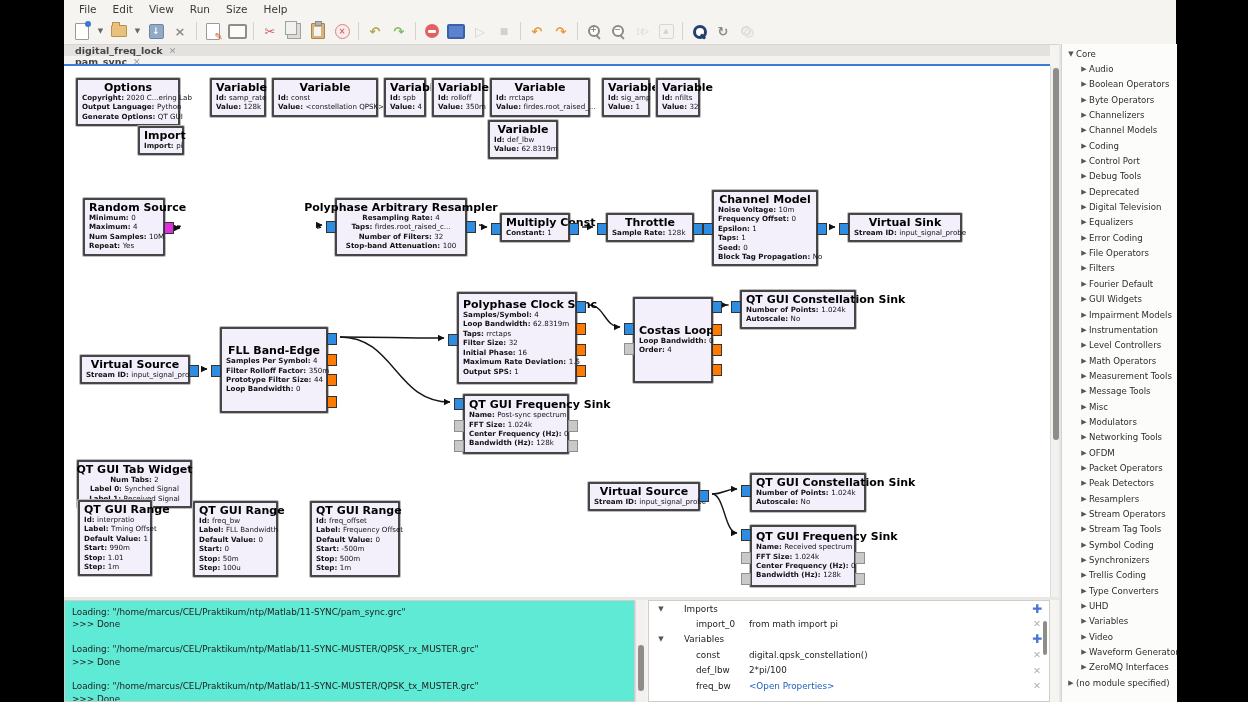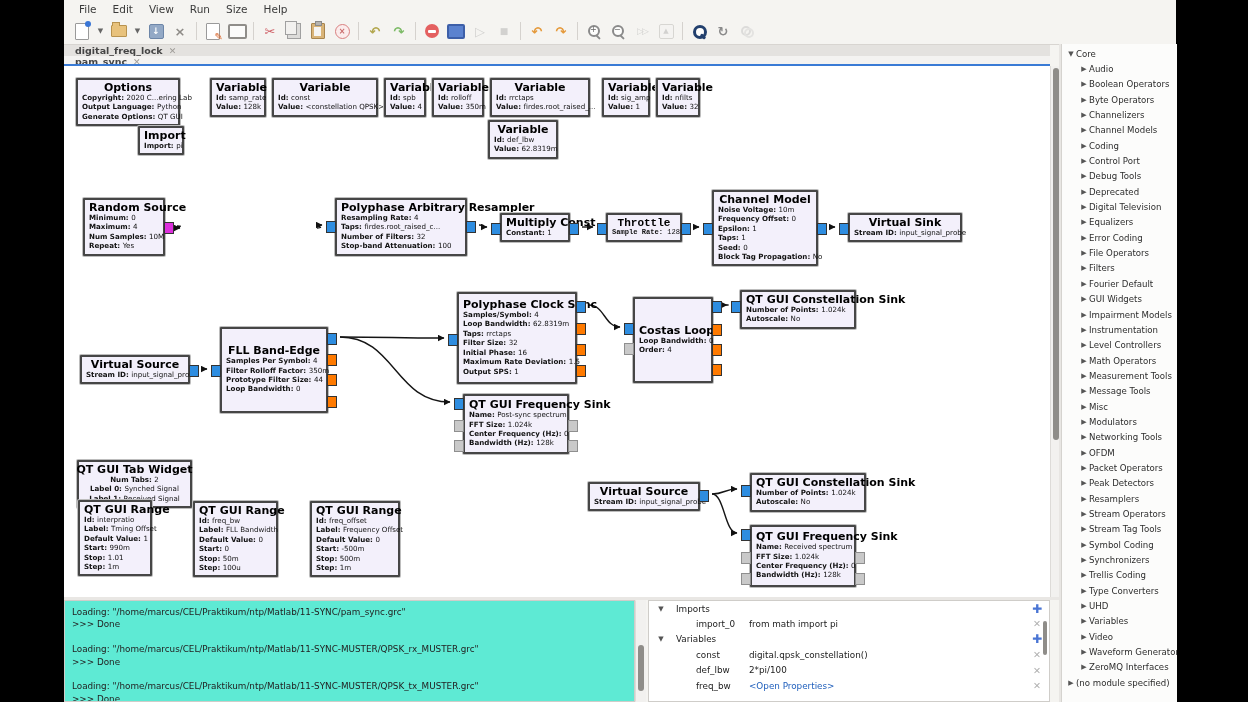--- a/index.html
+++ b/index.html
@@ -73,21 +73,21 @@
   #hsplit{position:absolute;left:0;top:597px;width:995px;height:3px;background:#e9e7e4;}
   #bottom{position:absolute;left:0;top:600px;width:995px;bottom:0;}
   #console{position:absolute;left:0;top:0;width:571px;bottom:0;background:#5eead4;border:1px solid #cfcdc9;overflow:hidden;padding:5px 0 0 7px;box-sizing:border-box;}
   .cline{font-size:8.8px;color:#222;line-height:12.4px;white-space:nowrap;}
   #cscroll{position:absolute;left:571px;top:0;width:9px;bottom:0;background:#f2f1ef;border:1px solid #ddbdb600;border-left:1px solid #dddbd8;}
   #vars{position:absolute;left:584px;top:0;width:402px;bottom:0;background:#fff;border:1px solid #cfcdc9;overflow:hidden;box-sizing:border-box;}
   .vhead{display:flex;height:17px;align-items:center;border-bottom:1px solid #e6e4e1;color:#9a9a9a;font-size:8.8px;}
   .vhead .c1{padding-left:13px;width:87px;box-sizing:border-box;}
   .vrow{display:flex;height:15.4px;align-items:center;font-size:8.8px;color:#222;}
   .vrow .arr{width:10px;margin-left:7px;font-size:7px;color:#555;text-align:center;}
-  .vrow .gname{margin-left:10px;}
+  .vrow .gname{margin-left:18px;}
   .vrow .ind{width:47px;flex:none;}
   .vrow .vid{width:53px;flex:none;}
   .vlink{color:#1f5fbc;}
   .vplus{margin-left:auto;margin-right:7px;color:#4a75d4;font-weight:bold;font-size:12px;line-height:1;}
   .vx{margin-left:auto;margin-right:8px;color:#b0b0b0;font-weight:bold;font-size:9.5px;line-height:1;}
   #varscroll{position:absolute;right:1px;top:18px;width:5px;bottom:1px;}
 </style>
 </head>
 <body>
 
@@ -280,36 +280,36 @@
         <div class="bparam"><span class="plbl">Value: </span><span class="pval">62.8319m</span></div>
       </div>
       <div class="block" style="left: 19px; top: 132px; width: 82px;">
         <div class="btitle">Random Source</div>
         <div class="bparam"><span class="plbl">Minimum: </span><span class="pval">0</span></div>
         <div class="bparam"><span class="plbl">Maximum: </span><span class="pval">4</span></div>
         <div class="bparam"><span class="plbl">Num Samples: </span><span class="pval">10M</span></div>
         <div class="bparam"><span class="plbl">Repeat: </span><span class="pval">Yes</span></div>
         <span class="port r" style="top: 22px; background: rgb(221, 48, 221);"></span>
       </div>
-      <div class="block" style="left: 271px; top: 132px; width: 132px;">
+      <div class="block" style="left: 271px; top: 132px; width: 132px; align-items: center;">
         <div class="btitle">Polyphase Arbitrary Resampler</div>
         <div class="bparam"><span class="plbl">Resampling Rate: </span><span class="pval">4</span></div>
         <div class="bparam"><span class="plbl">Taps: </span><span class="pval">firdes.root_raised_c...</span></div>
         <div class="bparam"><span class="plbl">Number of Filters: </span><span class="pval">32</span></div>
         <div class="bparam"><span class="plbl">Stop-band Attenuation: </span><span class="pval">100</span></div>
         <span class="port l" style="top: 21px; background: rgb(46, 141, 224);"></span>
         <span class="port r" style="top: 21px; background: rgb(46, 141, 224);"></span>
       </div>
       <div class="block" style="left: 436px; top: 147px; width: 70px;">
         <div class="btitle">Multiply Const</div>
         <div class="bparam"><span class="plbl">Constant: </span><span class="pval">1</span></div>
         <span class="port l" style="top: 8px; background: rgb(46, 141, 224);"></span>
         <span class="port r" style="top: 8px; background: rgb(46, 141, 224);"></span>
       </div>
-      <div class="block" style="left: 542px; top: 147px; width: 76px; font-family: Liberation Mono, monospace;">
+      <div class="block" style="left: 542px; top: 147px; width: 88px;">
         <div class="btitle">Throttle</div>
         <div class="bparam"><span class="plbl">Sample Rate: </span><span class="pval">128k</span></div>
         <span class="port l" style="top: 8px; background: rgb(46, 141, 224);"></span>
         <span class="port r" style="top: 8px; background: rgb(46, 141, 224);"></span>
       </div>
       <div class="block" style="left: 648px; top: 124px; width: 106px;">
         <div class="btitle">Channel Model</div>
         <div class="bparam"><span class="plbl">Noise Voltage: </span><span class="pval">10m</span></div>
         <div class="bparam"><span class="plbl">Frequency Offset: </span><span class="pval">0</span></div>
         <div class="bparam"><span class="plbl">Epsilon: </span><span class="pval">1</span></div>

